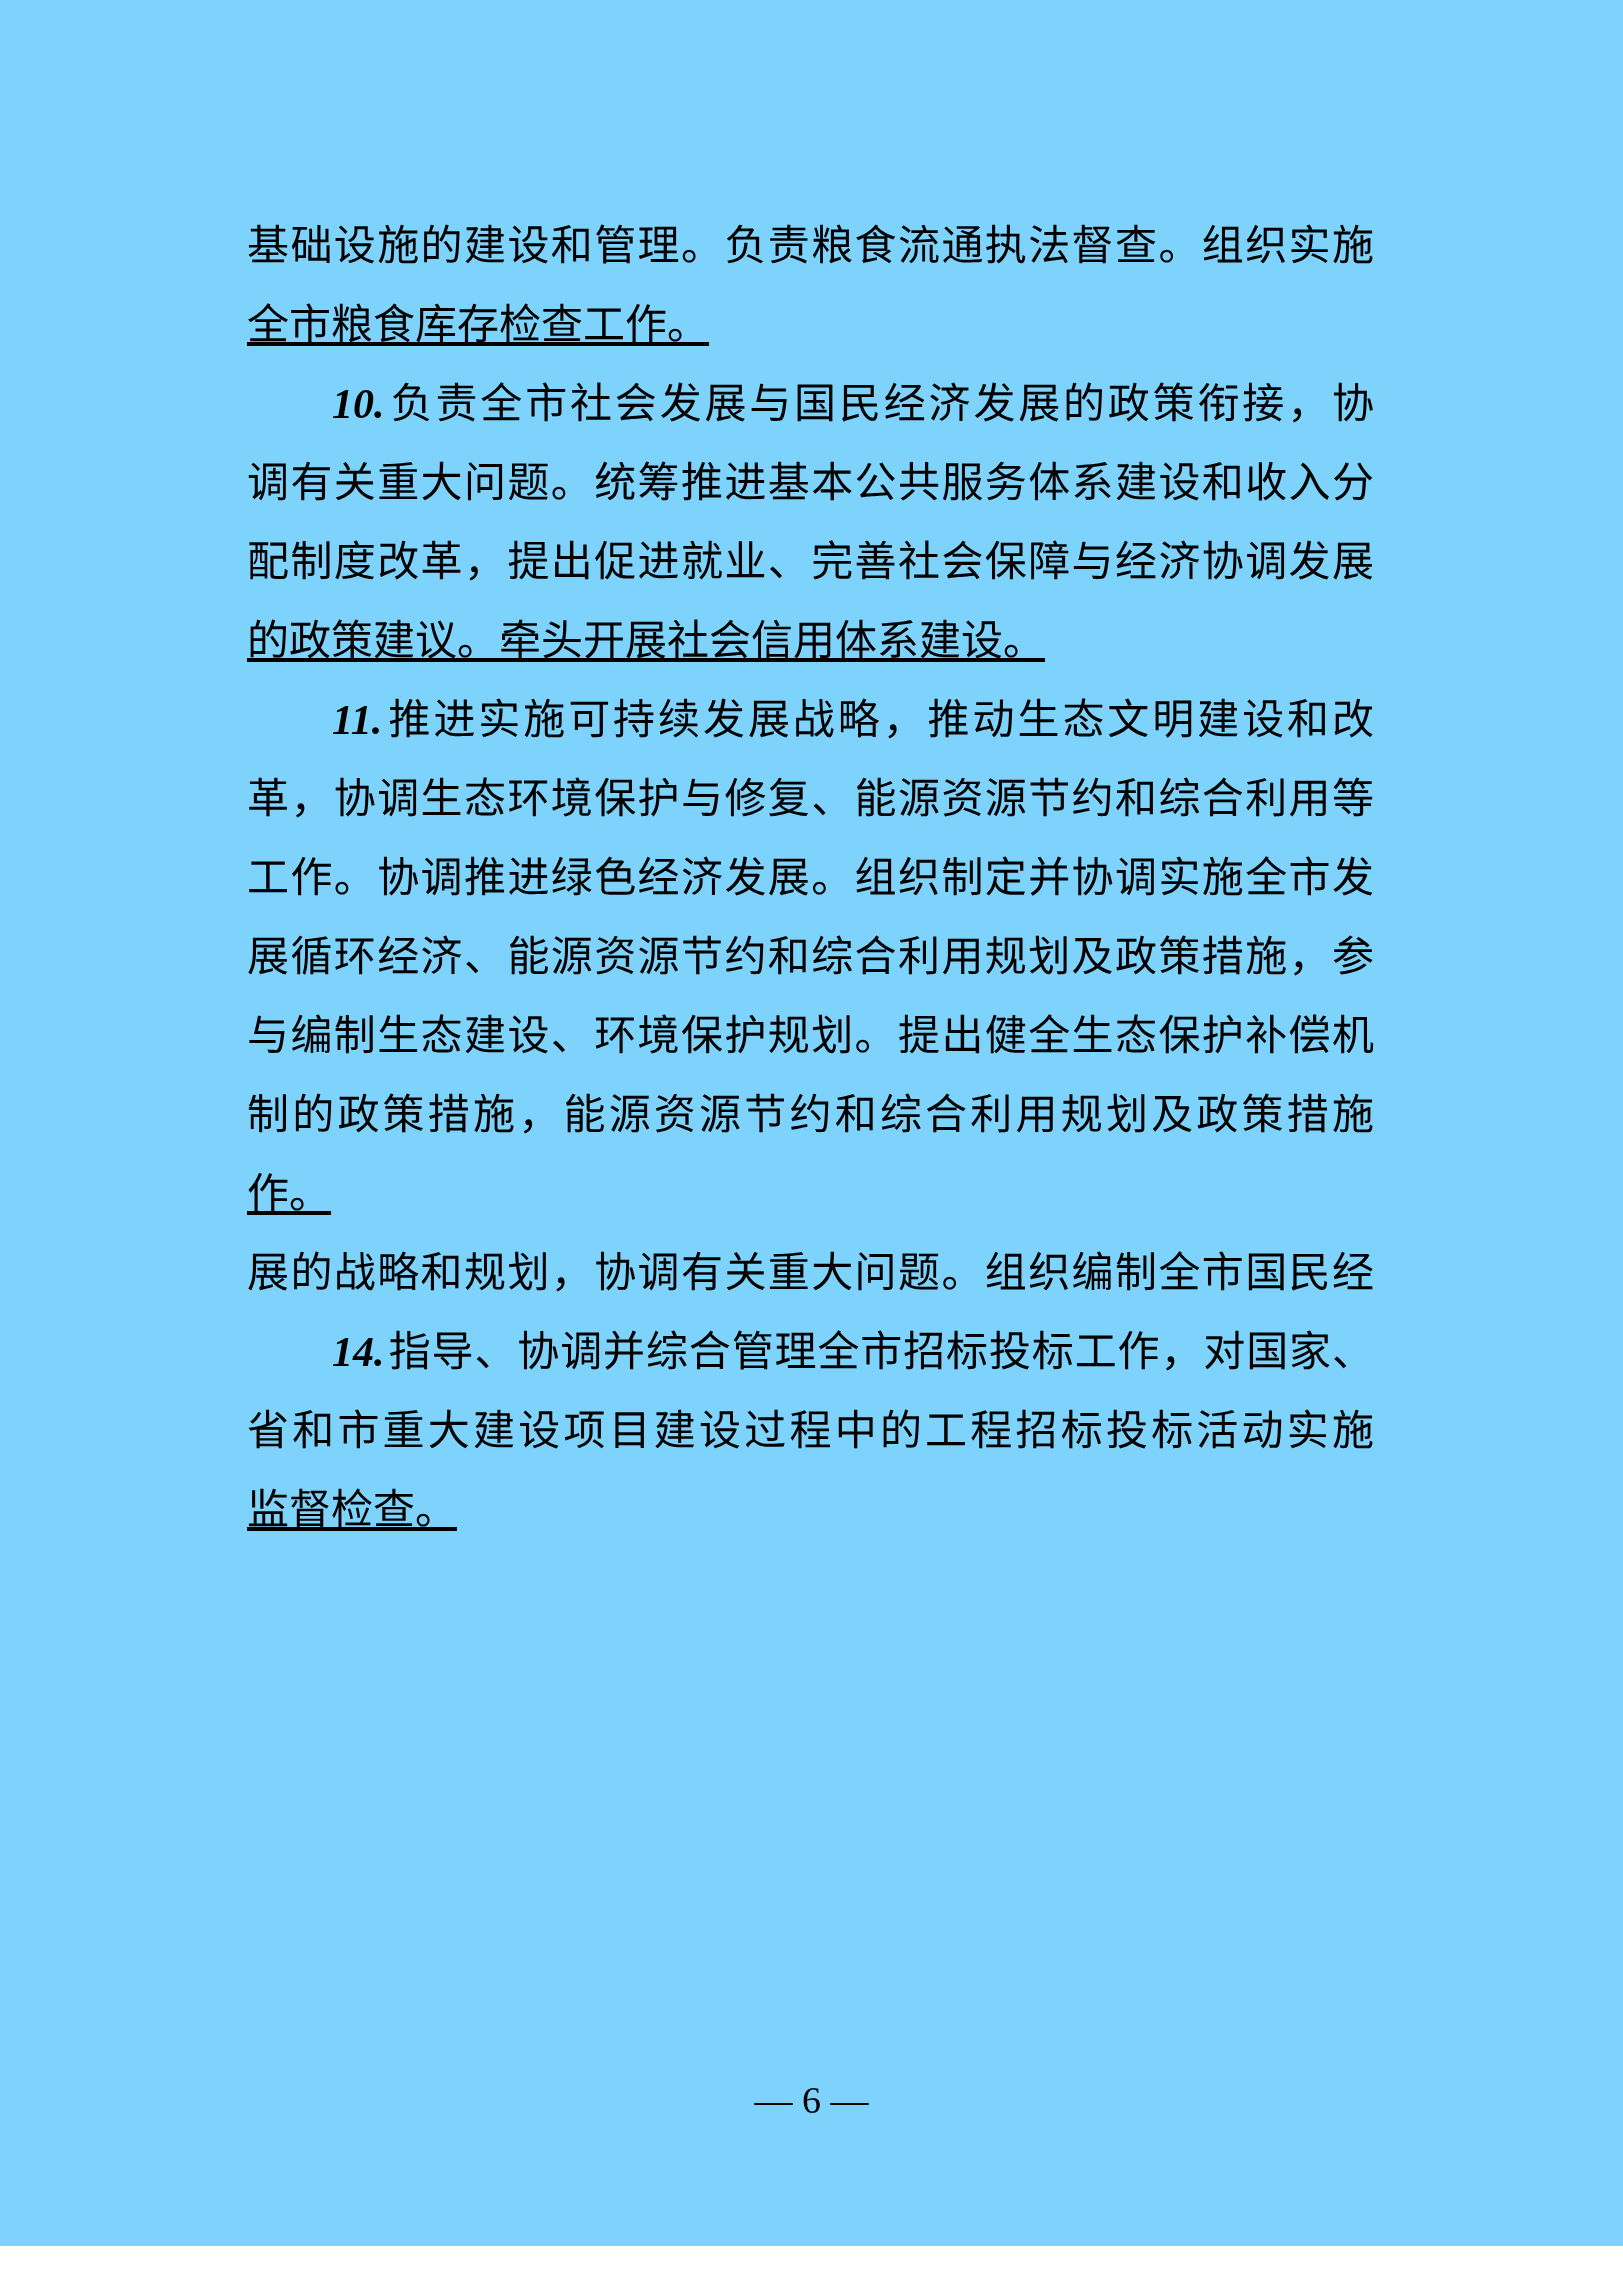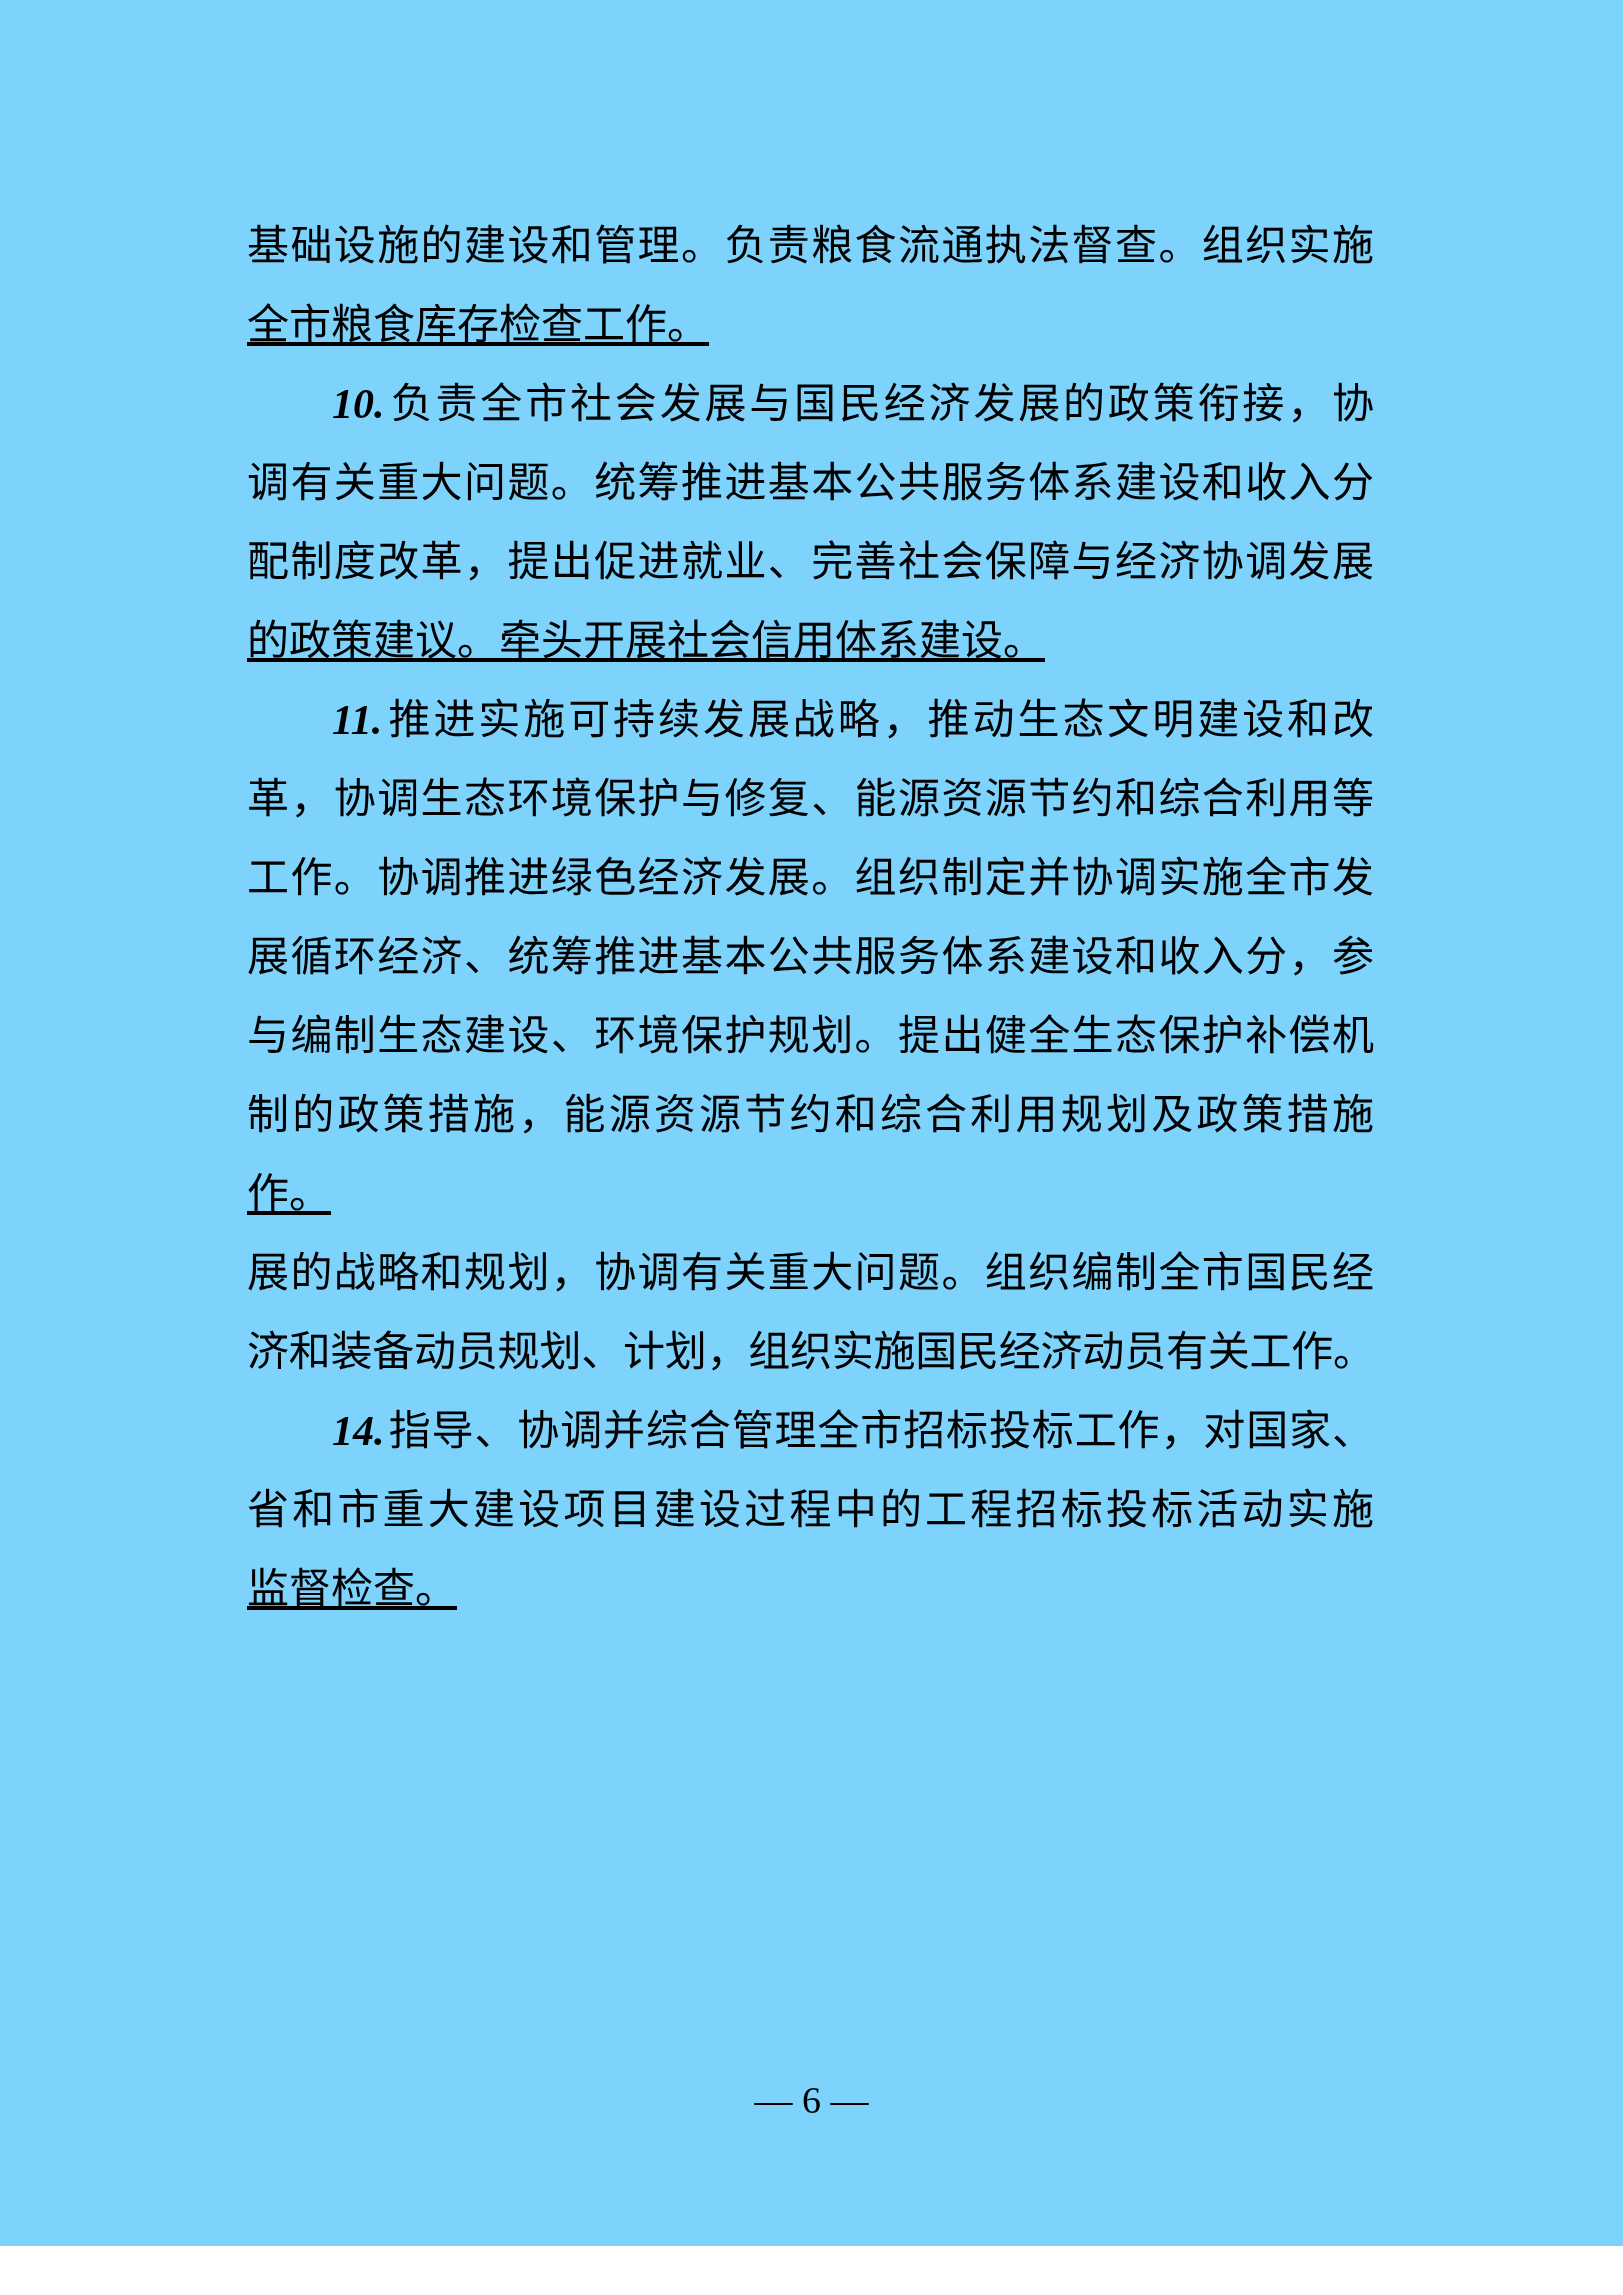--- a/index.html
+++ b/index.html
@@ -59,30 +59,29 @@
       <div class="line fill indent"><span class="num">10.</span><span>负责全市社会发展与国民经济发展的政策衔接，协</span></div>
       <div class="line fill">调有关重大问题。统筹推进基本公共服务体系建设和收入分</div>
       <div class="line fill">配制度改革，提出促进就业、完善社会保障与经济协调发展</div>
       <div class="line end">的政策建议。牵头开展社会信用体系建设。</div>
     </div>
 
     <div class="para">
       <div class="line fill indent"><span class="num">11.</span><span>推进实施可持续发展战略，推动生态文明建设和改</span></div>
       <div class="line fill">革，协调生态环境保护与修复、能源资源节约和综合利用等</div>
       <div class="line fill">工作。协调推进绿色经济发展。组织制定并协调实施全市发</div>
-      <div class="line fill">展循环经济、统筹推进基本公共服务体系建设和收入分，参</div>
+      <div class="line fill">展循环经济、能源资源节约和综合利用规划及政策措施，参</div>
       <div class="line fill">与编制生态建设、环境保护规划。提出健全生态保护补偿机</div>
       <div class="line fill">制的政策措施，能源资源节约和综合利用规划及政策措施</div>
       <div class="line end">作。</div>
     </div>
 
 
     <div class="para">
       <div class="line fill">展的战略和规划，协调有关重大问题。组织编制全市国民经</div>
-      <div class="line fill tight">济和装备动员规划、计划，组织实施国民经济动员有关工作。</div>
     </div>
 
     <div class="para">
       <div class="line fill indent"><span class="num">14.</span><span>指导、协调并综合管理全市招标投标工作，对国家、</span></div>
       <div class="line fill">省和市重大建设项目建设过程中的工程招标投标活动实施</div>
       <div class="line end">监督检查。</div>
     </div>
 
   </div>
 

